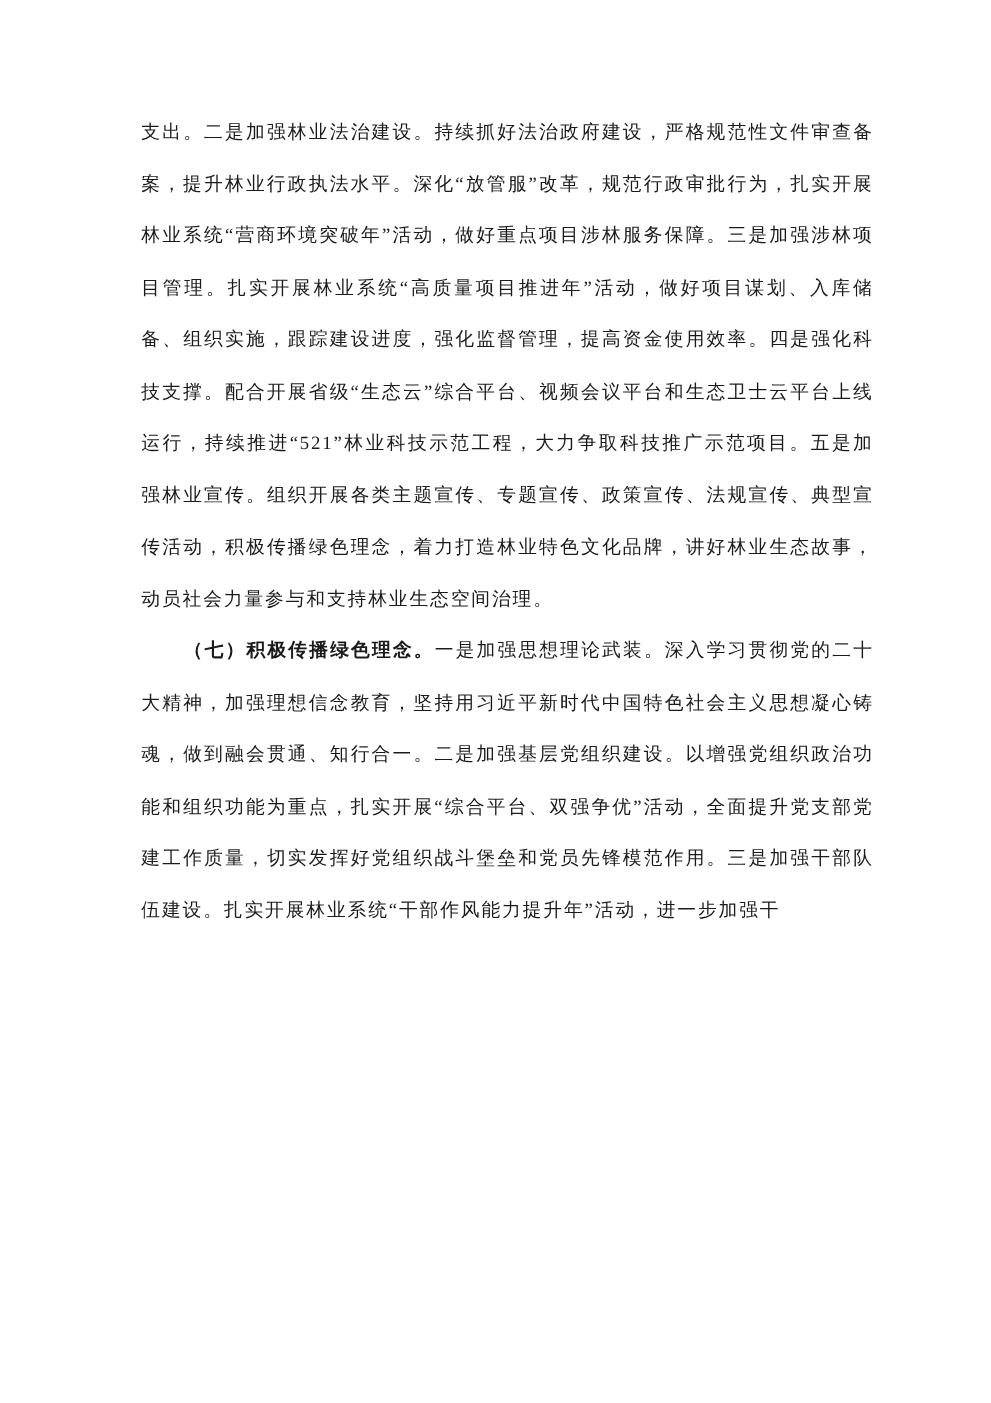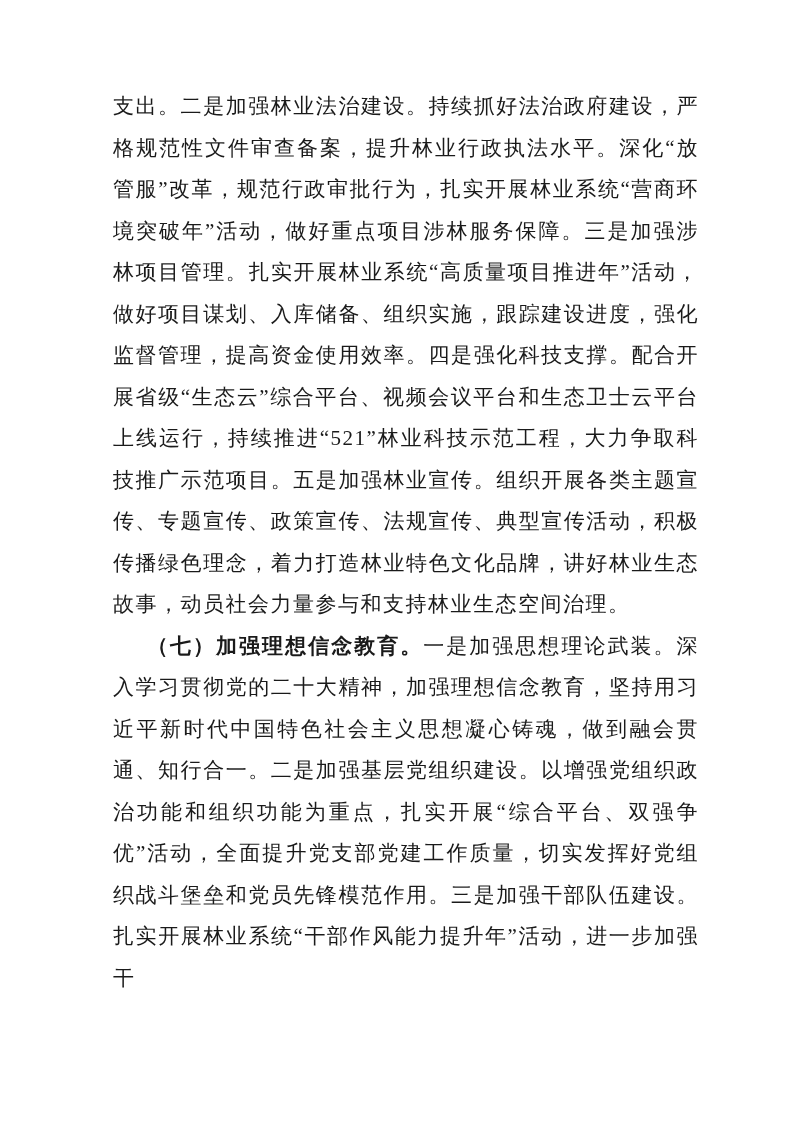--- a/index.html
+++ b/index.html
@@ -18,21 +18,21 @@
     height: 1122px;
     background: #ffffff;
     overflow: hidden;
   }
   .textblock {
     position: absolute;
     left: 113px;
     top: 86px;
     width: 586px;
     color: #1a1a1a;
-    font-size: 21px;
+    font-size: 15px;
     line-height: 41.5px;
     letter-spacing: 1.5px;
     text-align: justify;
     text-justify: inter-character;
     word-break: break-all;
   }
   p.para {
     margin: 0;
     padding: 0;
   }
@@ -45,15 +45,15 @@
   .run-bold {
     font-weight: bold;
   }
 </style>
 </head>
 <body>
 
 <div class="page">
   <div class="textblock">
       <p class="para"><span class="run">支出。二是加强林业法治建设。持续抓好法治政府建设，严格规范性文件审查备案，提升林业行政执法水平。深化“放管服”改革，规范行政审批行为，扎实开展林业系统“营商环境突破年”活动，做好重点项目涉林服务保障。三是加强涉林项目管理。扎实开展林业系统“高质量项目推进年”活动，做好项目谋划、入库储备、组织实施，跟踪建设进度，强化监督管理，提高资金使用效率。四是强化科技支撑。配合开展省级“生态云”综合平台、视频会议平台和生态卫士云平台上线运行，持续推进“521”林业科技示范工程，大力争取科技推广示范项目。五是加强林业宣传。组织开展各类主题宣传、专题宣传、政策宣传、法规宣传、典型宣传活动，积极传播绿色理念，着力打造林业特色文化品牌，讲好林业生态故事，动员社会力量参与和支持林业生态空间治理。</span></p>
-      <p class="para indent"><span class="run run-bold">（七）加强理想信念教育。</span><span class="run">一是加强思想理论武装。深入学习贯彻党的二十大精神，加强理想信念教育，坚持用习近平新时代中国特色社会主义思想凝心铸魂，做到融会贯通、知行合一。二是加强基层党组织建设。以增强党组织政治功能和组织功能为重点，扎实开展“综合平台、双强争优”活动，全面提升党支部党建工作质量，切实发挥好党组织战斗堡垒和党员先锋模范作用。三是加强干部队伍建设。扎实开展林业系统“干部作风能力提升年”活动，进一步加强干</span></p>
+      <p class="para indent"><span class="run run-bold">（七）积极传播绿色理念。</span><span class="run">一是加强思想理论武装。深入学习贯彻党的二十大精神，加强理想信念教育，坚持用习近平新时代中国特色社会主义思想凝心铸魂，做到融会贯通、知行合一。二是加强基层党组织建设。以增强党组织政治功能和组织功能为重点，扎实开展“综合平台、双强争优”活动，全面提升党支部党建工作质量，切实发挥好党组织战斗堡垒和党员先锋模范作用。三是加强干部队伍建设。扎实开展林业系统“干部作风能力提升年”活动，进一步加强干</span></p>
     </div>
 </div>
 
 </body></html>

